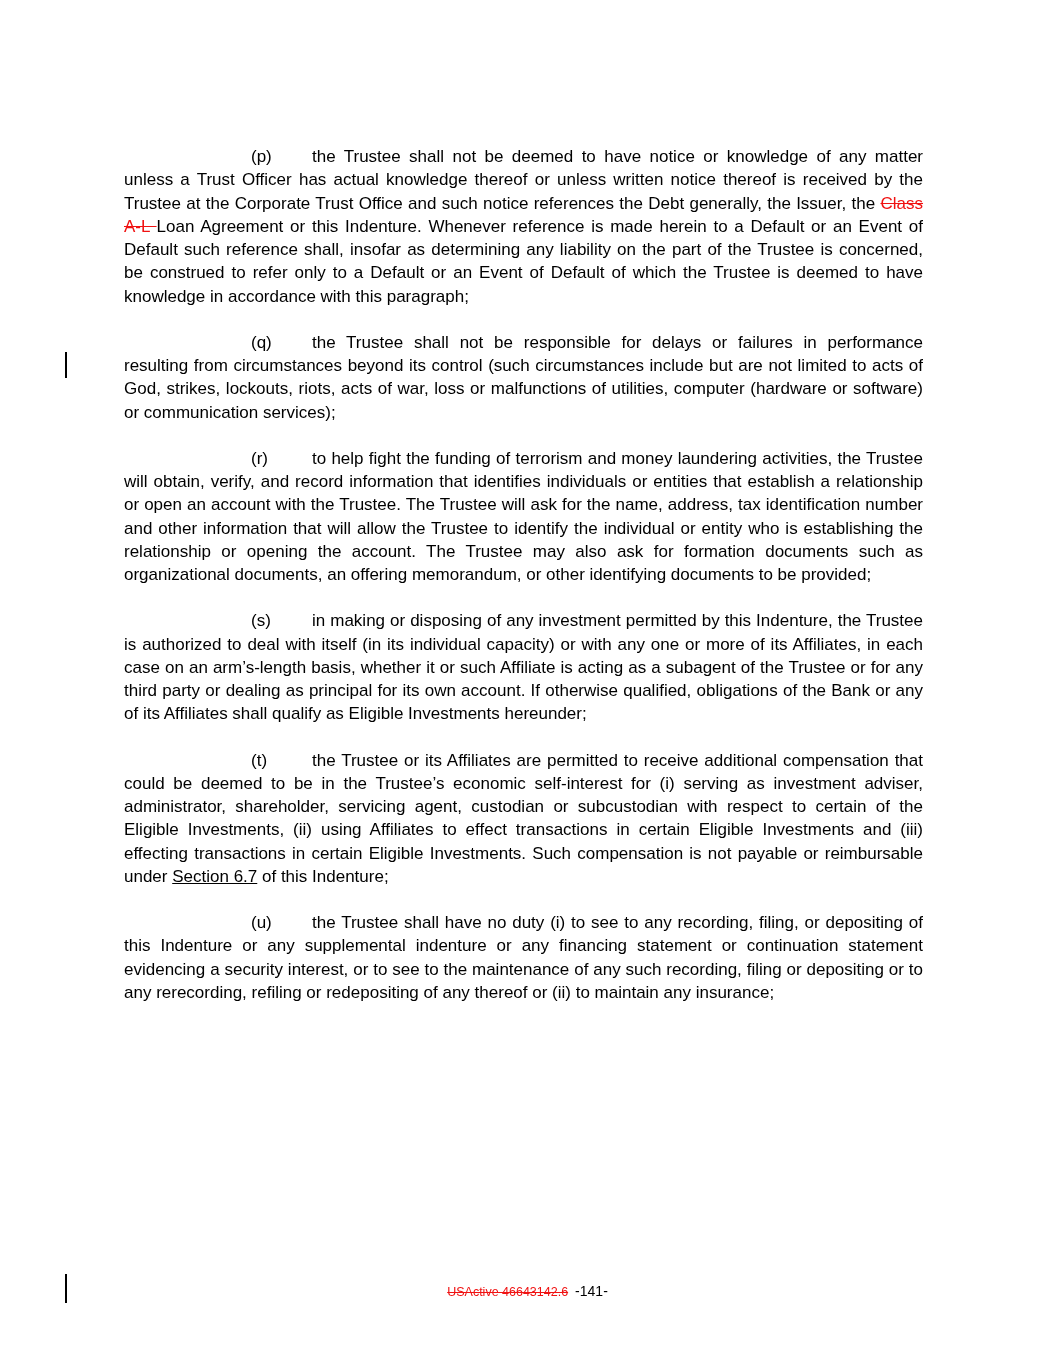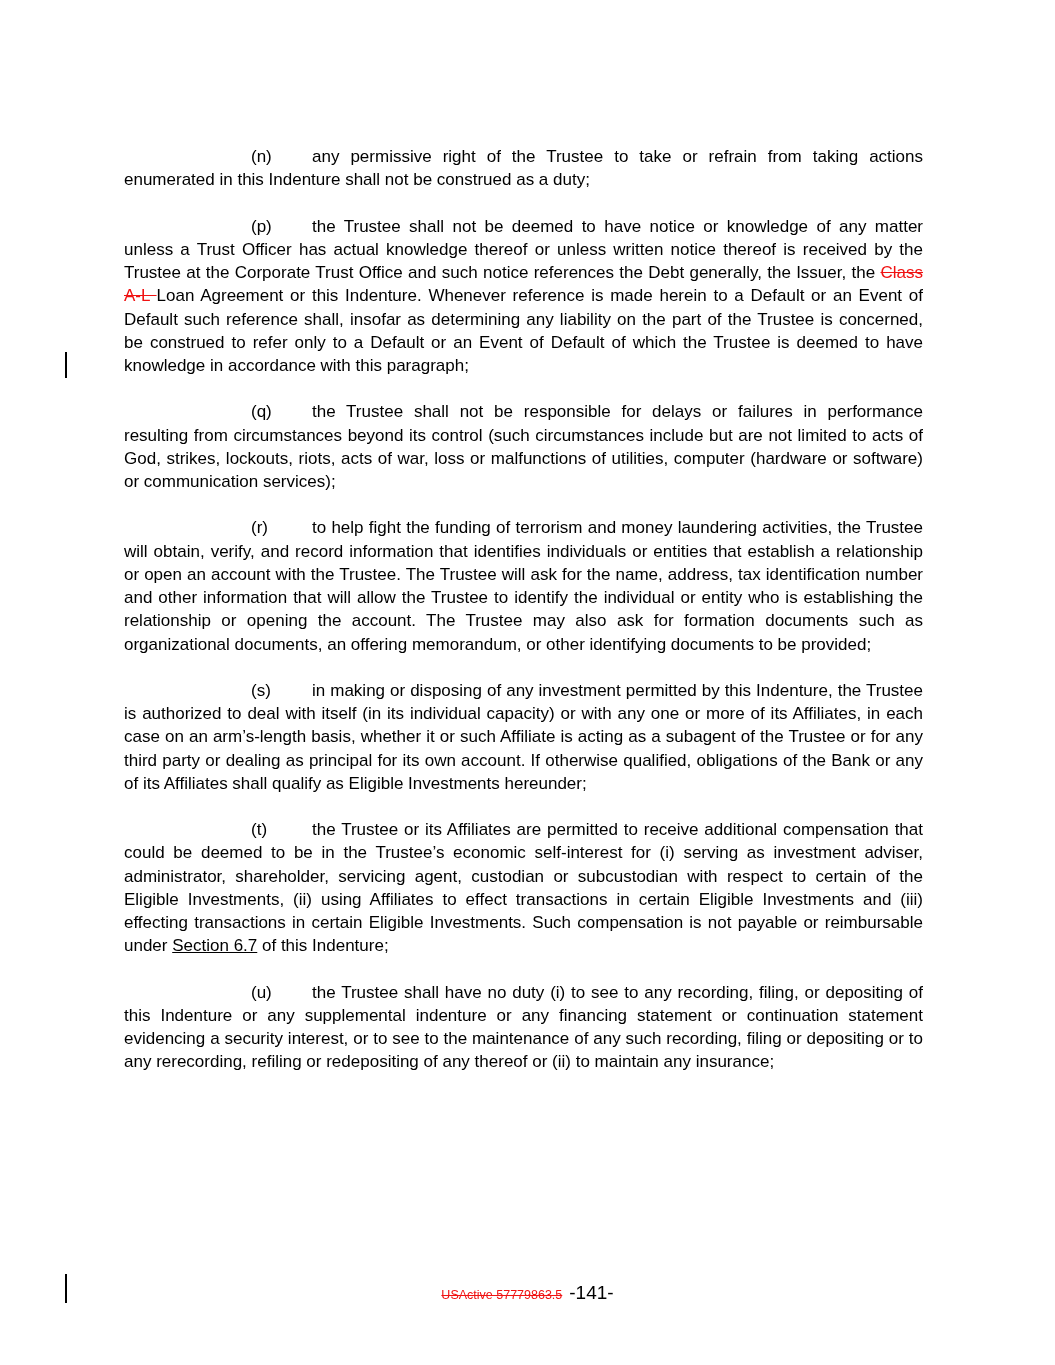--- a/index.html
+++ b/index.html
@@ -58,39 +58,38 @@
     text-align: center;
     white-space: nowrap;
   }
   .footer-redline {
     color: var(--redline);
     text-decoration: line-through;
     font-size: 12.5px;
   }
   .footer-page {
     color: var(--ink);
-    font-size: 19px;
+    font-size: 14px;
     margin-left: 7px;
   }
 </style>
 </head>
 <body>
 
 <div class="page">
 
   <div class="change-bar change-bar-p"></div>
   <div class="change-bar change-bar-footer"></div>
 
   <div class="body-text" id="paragraph-container">
-      <p class="para"><span class="plabel">(n)</span><span class="seg normal">any permissive right of the Trustee to take or refrain from taking actions enumerated in this Indenture shall not be construed as a duty;</span></p>
       <p class="para"><span class="plabel">(p)</span><span class="seg normal">the Trustee shall not be deemed to have notice or knowledge of any matter unless a Trust Officer has actual knowledge thereof or unless written notice thereof is received by the Trustee at the Corporate Trust Office and such notice references the Debt generally, the Issuer, the </span><span class="seg strike-red">Class A-L </span><span class="seg normal">Loan Agreement or this Indenture. Whenever reference is made herein to a Default or an Event of Default such reference shall, insofar as determining any liability on the part of the Trustee is concerned, be construed to refer only to a Default or an Event of Default of which the Trustee is deemed to have knowledge in accordance with this paragraph;</span></p>
       <p class="para"><span class="plabel">(q)</span><span class="seg normal">the Trustee shall not be responsible for delays or failures in performance resulting from circumstances beyond its control (such circumstances include but are not limited to acts of God, strikes, lockouts, riots, acts of war, loss or malfunctions of utilities, computer (hardware or software) or communication services);</span></p>
       <p class="para"><span class="plabel">(r)</span><span class="seg normal">to help fight the funding of terrorism and money laundering activities, the Trustee will obtain, verify, and record information that identifies individuals or entities that establish a relationship or open an account with the Trustee. The Trustee will ask for the name, address, tax identification number and other information that will allow the Trustee to identify the individual or entity who is establishing the relationship or opening the account. The Trustee may also ask for formation documents such as organizational documents, an offering memorandum, or other identifying documents to be provided;</span></p>
       <p class="para"><span class="plabel">(s)</span><span class="seg normal">in making or disposing of any investment permitted by this Indenture, the Trustee is authorized to deal with itself (in its individual capacity) or with any one or more of its Affiliates, in each case on an arm’s-length basis, whether it or such Affiliate is acting as a subagent of the Trustee or for any third party or dealing as principal for its own account. If otherwise qualified, obligations of the Bank or any of its Affiliates shall qualify as Eligible Investments hereunder;</span></p>
       <p class="para"><span class="plabel">(t)</span><span class="seg normal">the Trustee or its Affiliates are permitted to receive additional compensation that could be deemed to be in the Trustee’s economic self-interest for (i) serving as investment adviser, administrator, shareholder, servicing agent, custodian or subcustodian with respect to certain of the Eligible Investments, (ii) using Affiliates to effect transactions in certain Eligible Investments and (iii) effecting transactions in certain Eligible Investments. Such compensation is not payable or reimbursable under </span><span class="seg underline">Section 6.7</span><span class="seg normal"> of this Indenture;</span></p>
       <p class="para"><span class="plabel">(u)</span><span class="seg normal">the Trustee shall have no duty (i) to see to any recording, filing, or depositing of this Indenture or any supplemental indenture or any financing statement or continuation statement evidencing a security interest, or to see to the maintenance of any such recording, filing or depositing or to any rerecording, refiling or redepositing of any thereof or (ii) to maintain any insurance;</span></p>
     </div>
 
   <div class="footer">
-    <span class="footer-redline">USActive 57779863.5</span><span class="footer-page">-141-</span>
+    <span class="footer-redline">USActive 46643142.6</span><span class="footer-page">-141-</span>
   </div>
 
 </div>
 
 </body></html>

